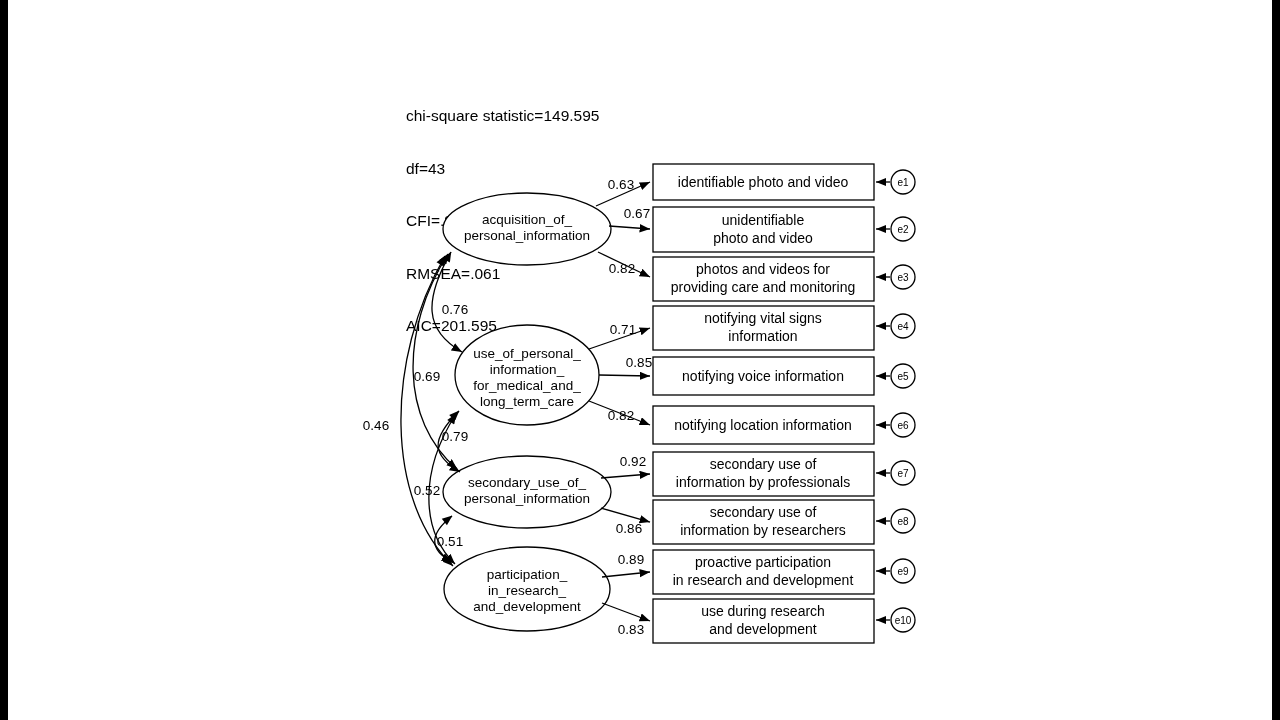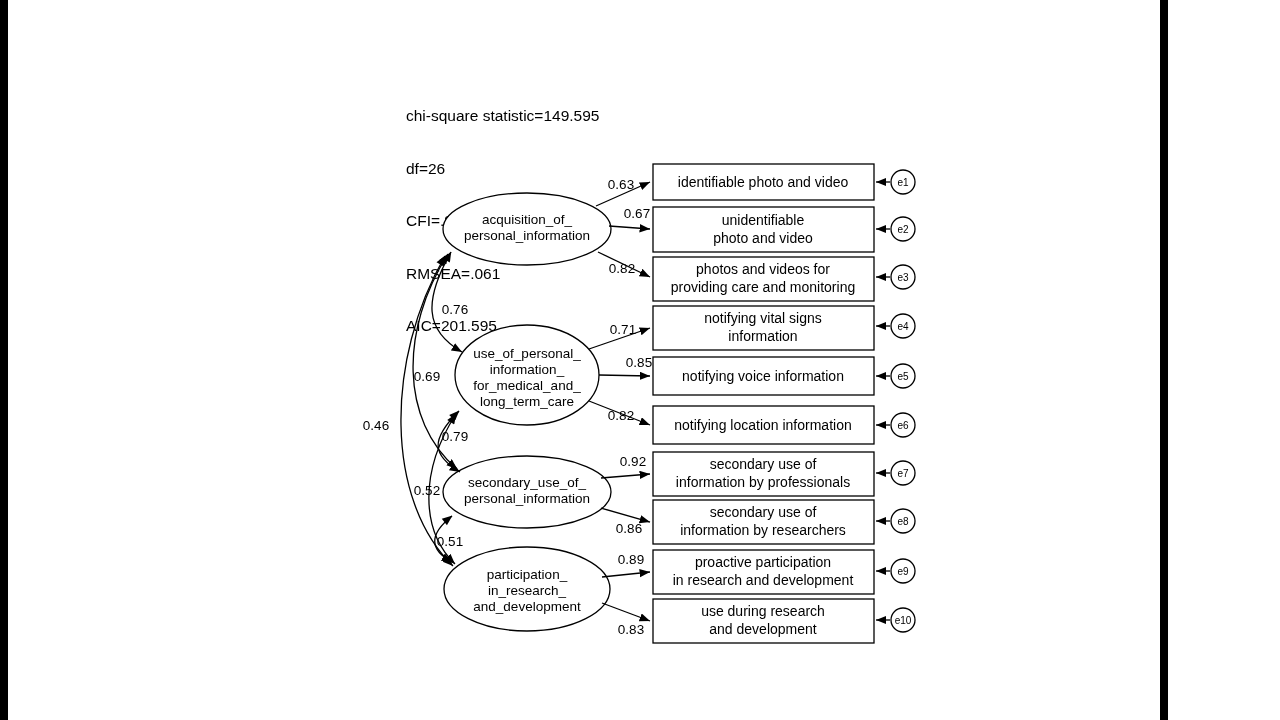--- a/index.html
+++ b/index.html
@@ -2,21 +2,21 @@
 <html><head>
 <meta charset="utf-8">
 <style>
   html, body {
     margin: 0;
     padding: 0;
     background: #ffffff;
   }
   #page {
     position: relative;
-    width: 1168px;
+    width: 1280px;
     height: 720px;
     background: #ffffff;
     overflow: hidden;
     font-family: "Liberation Sans", sans-serif;
   }
   .bar-left, .bar-right {
     position: absolute;
     top: 0;
     width: 8px;
     height: 720px;
@@ -83,21 +83,21 @@
 </head>
 <body>
 
 <div id="page">
 
   <div class="bar-left"></div>
   <div class="bar-right"></div>
 
   <div id="fit-stats">
     <div>chi-square statistic=149.595</div>
-    <div>df=26</div>
+    <div>df=43</div>
     <div>CFI=.980</div>
     <div>RMSEA=.061</div>
     <div>AIC=201.595</div>
   </div>
 
   <svg id="diagram" viewBox="0 0 1280 720">
     <defs>
       <marker id="arrow" markerWidth="9" markerHeight="9" refX="8" refY="3.2" orient="auto" markerUnits="strokeWidth">
         <path d="M0,0 L8,3.2 L0,6.4 z" fill="#000"></path>
       </marker>

